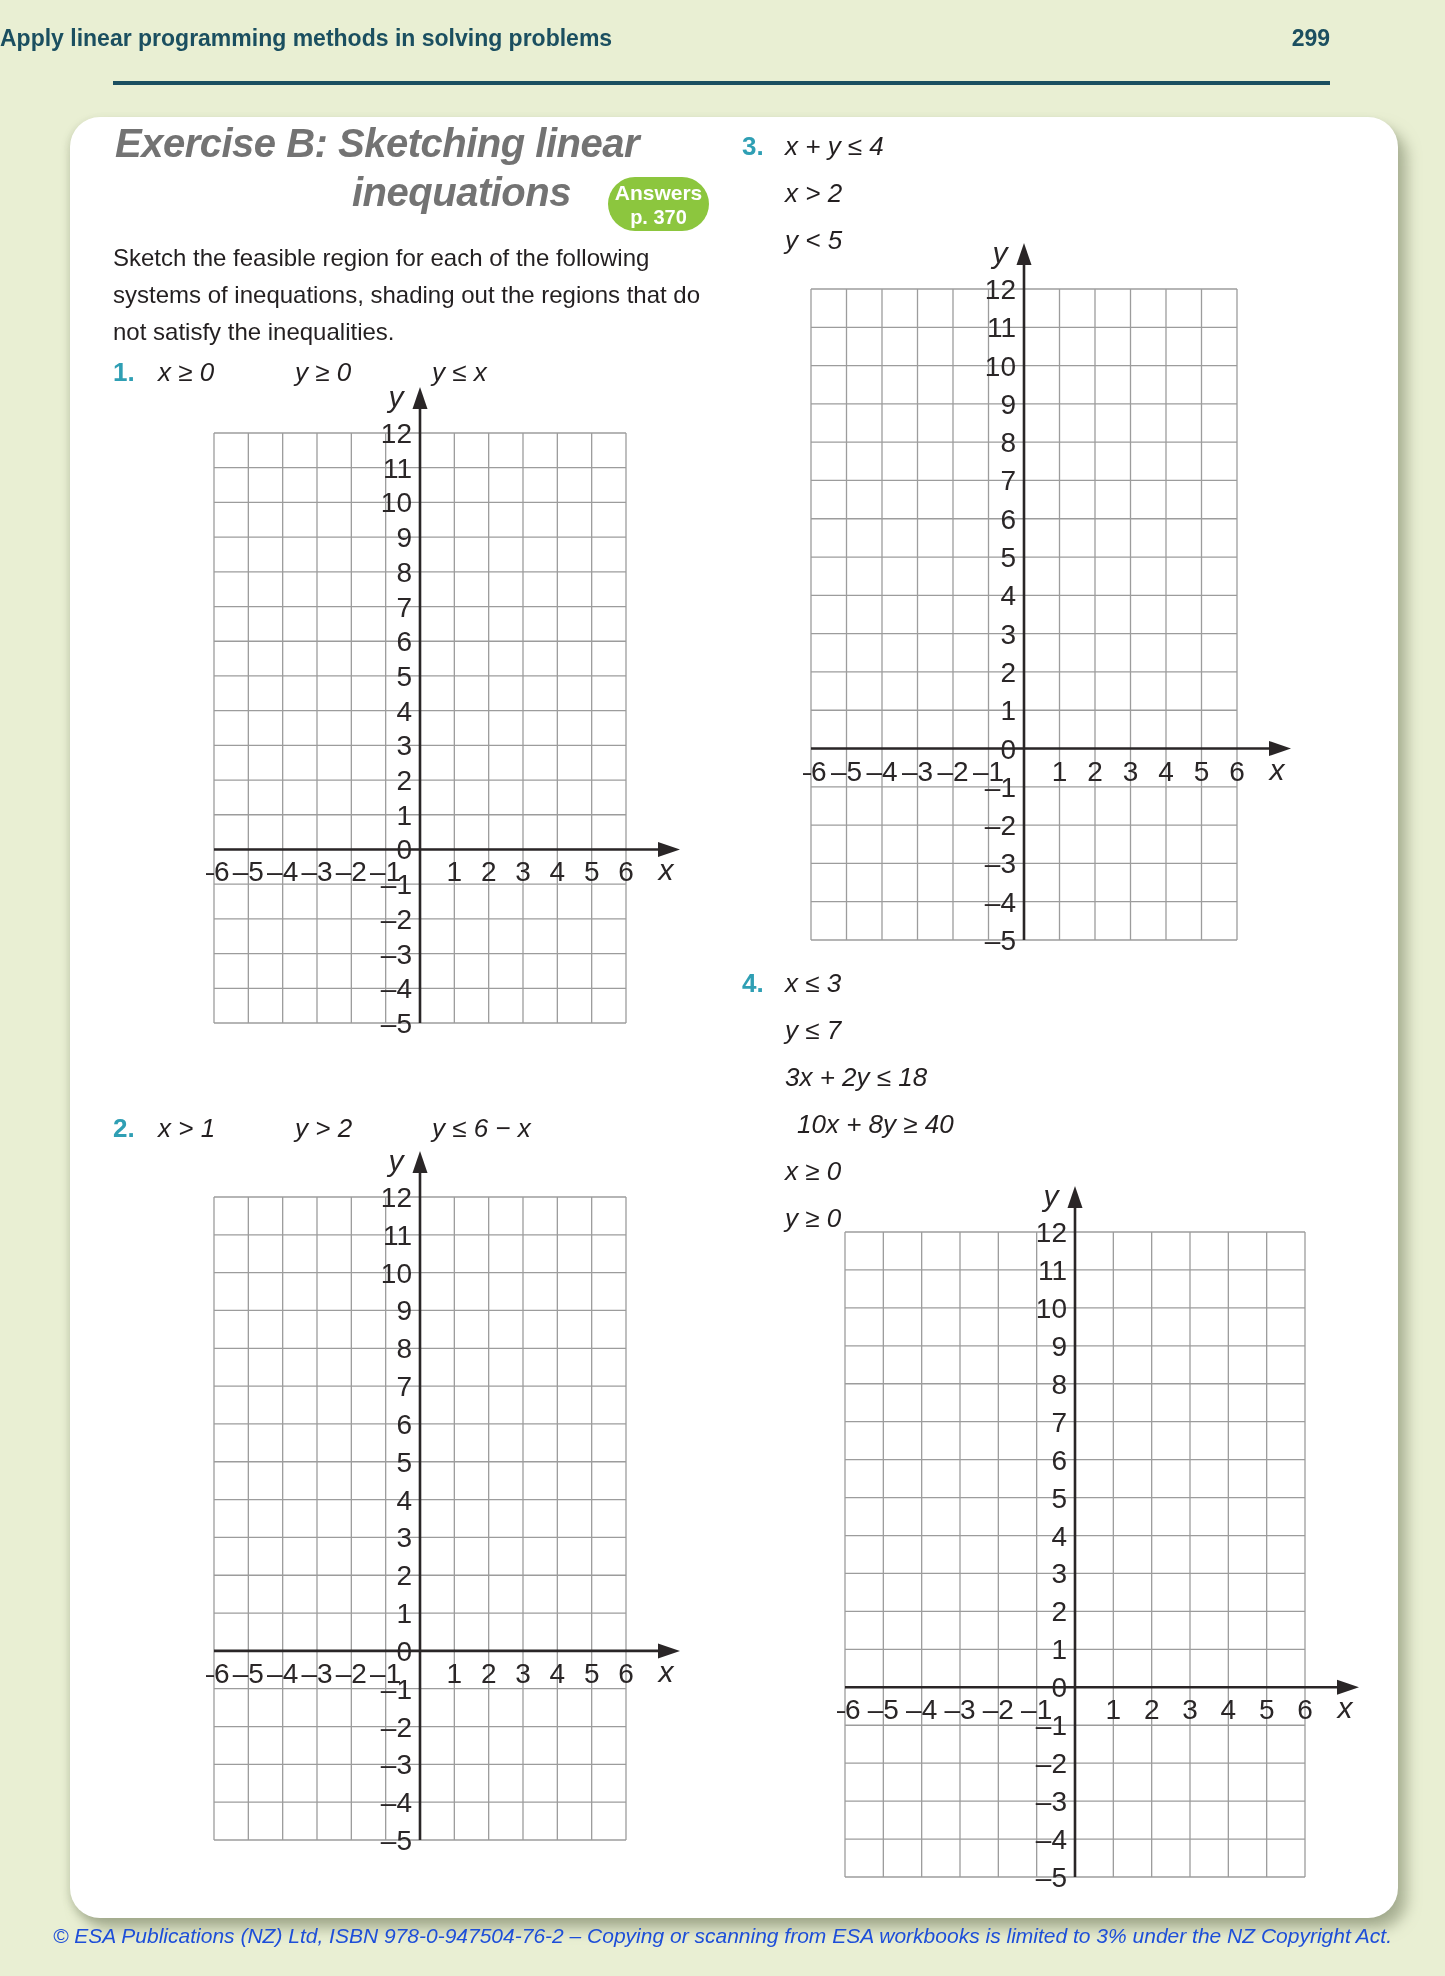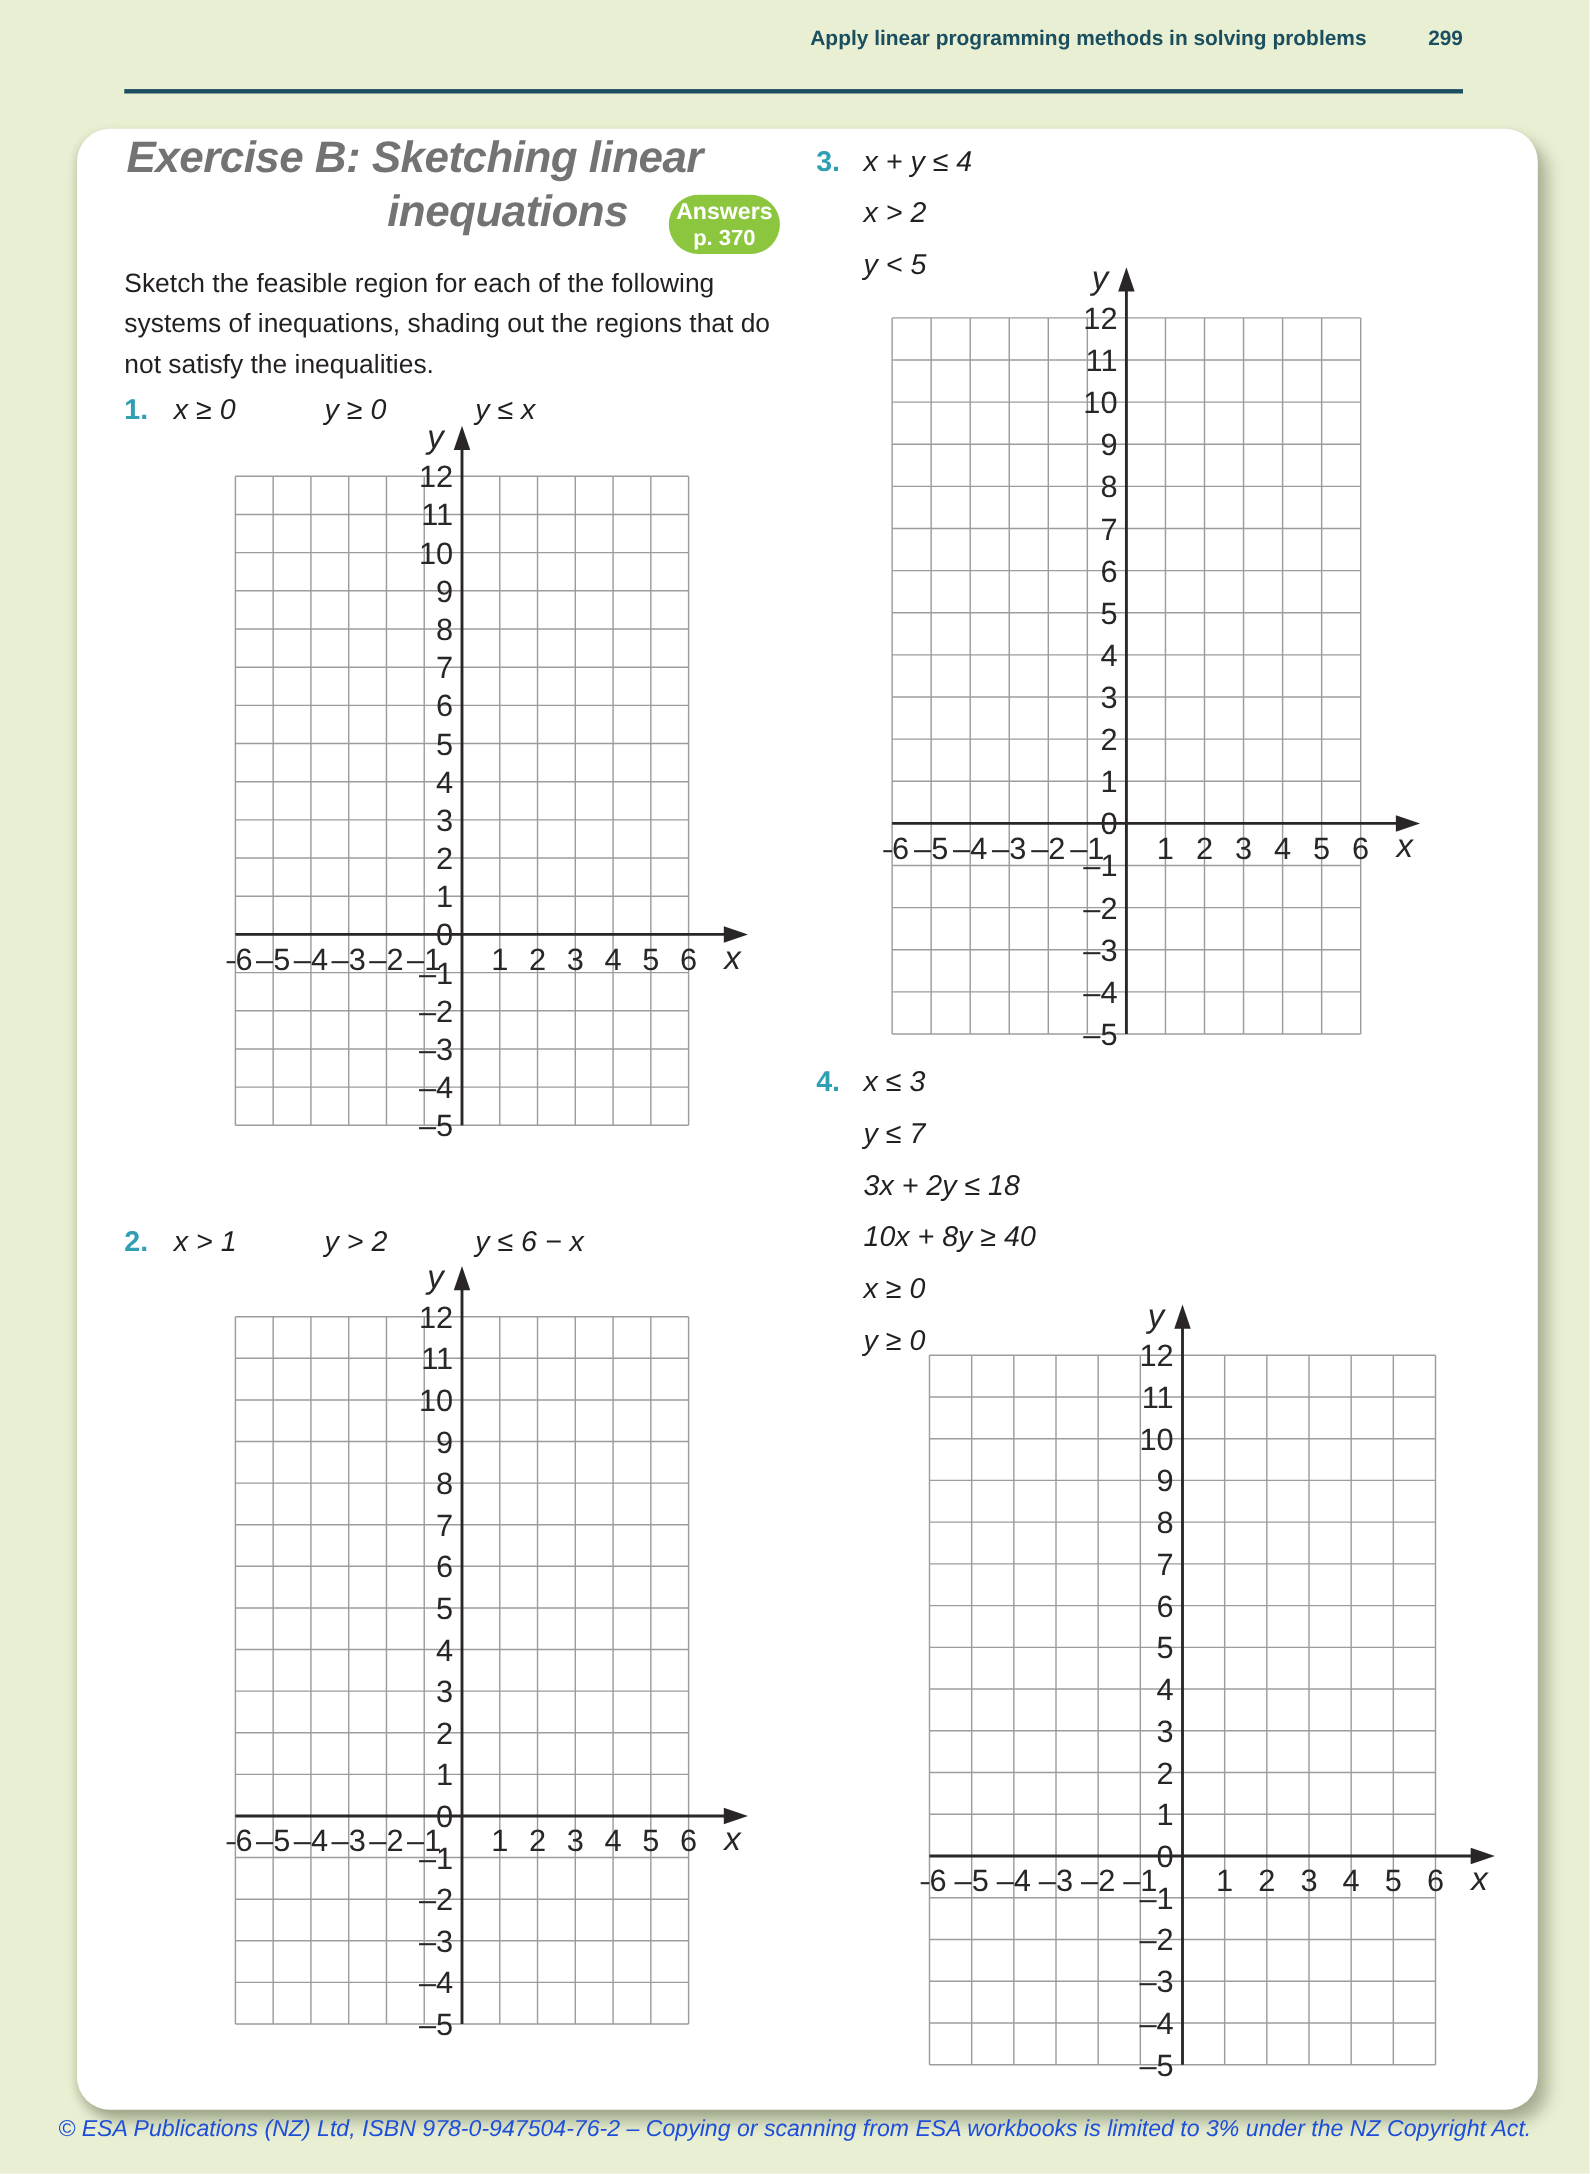--- a/index.html
+++ b/index.html
@@ -1,20 +1,20 @@
 <!DOCTYPE html>
 <html><head>
 <meta charset="utf-8">
 <style>
   html,body{margin:0;padding:0;}
   body{font-family:"Liberation Sans",sans-serif;}
   .page{position:relative;width:1445px;height:1976px;background:#e9efd3;overflow:hidden;}
 
-  .header{position:absolute;top:25px;left:0;right:115px;display:flex;justify-content:flex-end;
-          align-items:baseline;gap:56px;color:#1b4f60;font-weight:bold;font-size:19px;}
+  .header{position:absolute;top:25px;left:0;right:115px;display:flex;justify-content:space-between;
+          align-items:baseline;gap:56px;color:#1b4f60;font-weight:bold;font-size:23px;}
   .header-rule{position:absolute;top:81px;left:113px;width:1217px;height:4px;background:#1b4f60;}
 
   .sheet{position:absolute;left:70px;top:117px;width:1328px;height:1801px;background:#ffffff;
          border-radius:30px;box-shadow:9px 11px 14px rgba(120,130,100,.55),-2px 3px 7px rgba(120,130,100,.25);}
 
   .ex-title{position:absolute;color:#737373;font-weight:bold;font-style:italic;font-size:40px;letter-spacing:-.5px;}
   .t1{left:115px;top:121px;}
   .t2{left:352px;top:170px;}
 
   .badge{position:absolute;left:608px;top:177px;width:101px;height:54px;background:#8cc63e;color:#ffffff;
@@ -293,21 +293,21 @@
         <text class="tl tm" x="363" y="539.5294117647059">4</text>
         <text class="tl tm" x="398.5" y="539.5294117647059">5</text>
         <text class="tl tm" x="434" y="539.5294117647059">6</text>
       </svg></div>
 
   <div class="prob-col" style="left:742px;top:968px;">
     <span class="pnum">4.</span>
     <span class="ineq" style="top:0px;">x ≤ 3</span>
     <span class="ineq" style="top:47px;">y ≤ 7</span>
     <span class="ineq" style="top:94px;">3x + 2y ≤ 18</span>
-    <span class="ineq" style="top:141px;">10x + 8y ≥ 40</span>
+    <span class="ineq" style="top:141px;margin-left:12px;">10x + 8y ≥ 40</span>
     <span class="ineq" style="top:188px;">x ≥ 0</span>
     <span class="ineq" style="top:235px;">y ≥ 0</span>
   </div>
   <div class="grid" style="left:837px;top:1184px;width:528px;height:709px;"><svg width="528" height="709" viewBox="0 0 528 709" xmlns="http://www.w3.org/2000/svg">
         <line class="gl" x1="8" y1="48" x2="8" y2="693"></line>
         <line class="gl" x1="46.33333333333333" y1="48" x2="46.33333333333333" y2="693"></line>
         <line class="gl" x1="84.66666666666666" y1="48" x2="84.66666666666666" y2="693"></line>
         <line class="gl" x1="123" y1="48" x2="123" y2="693"></line>
         <line class="gl" x1="161.33333333333331" y1="48" x2="161.33333333333331" y2="693"></line>
         <line class="gl" x1="199.66666666666669" y1="48" x2="199.66666666666669" y2="693"></line>

